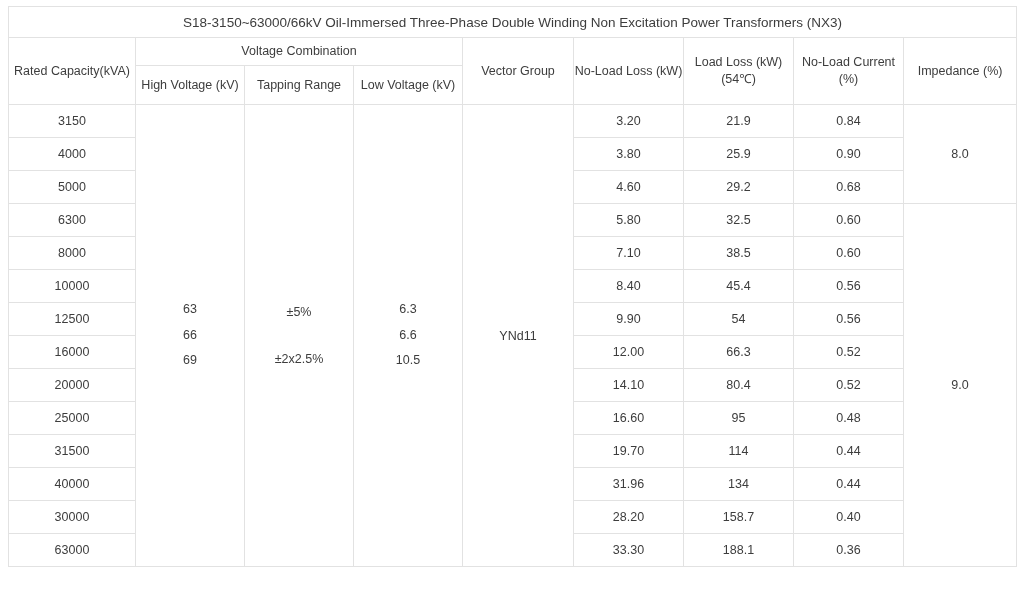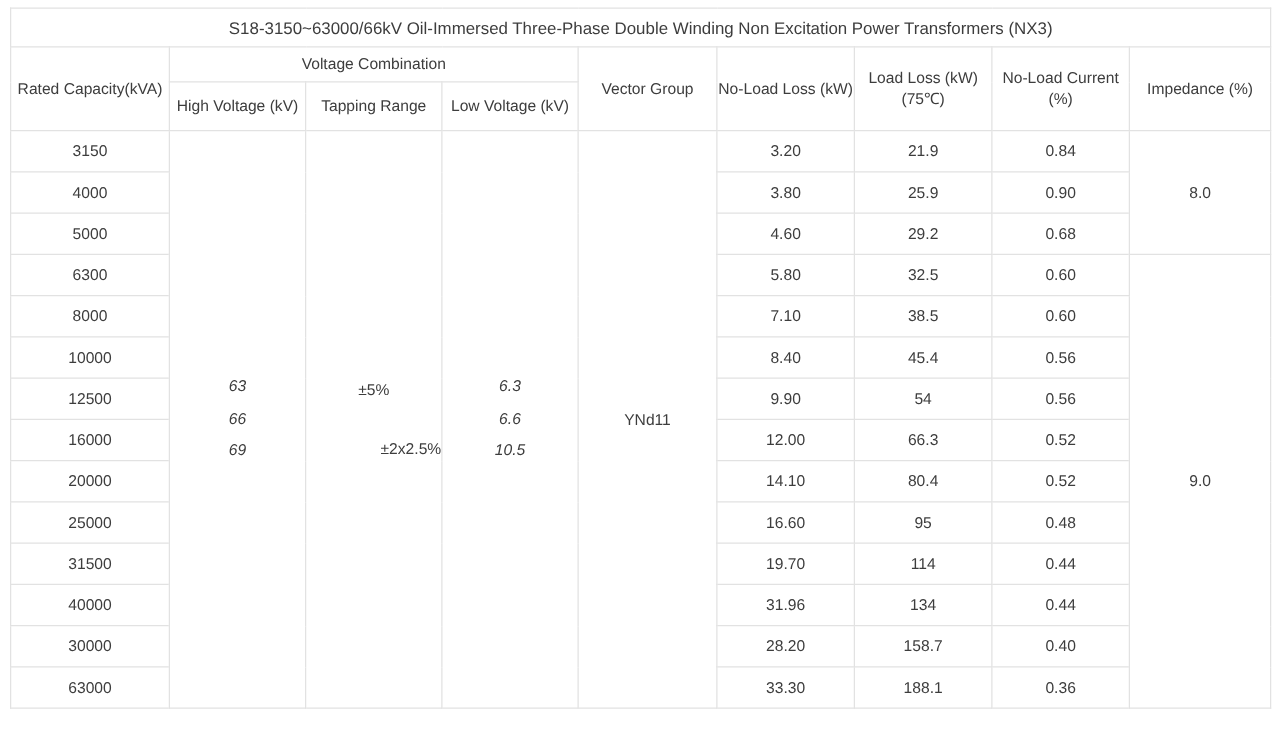--- a/index.html
+++ b/index.html
@@ -60,39 +60,38 @@
   .col-lv { width: 109px; }
   .col-vec { width: 111px; }
   .col-nll { width: 110px; }
   .col-ll  { width: 110px; }
   .col-nlc { width: 110px; }
   .col-imp { width: 113px; }
   .stack-cell {
     vertical-align: top;
     padding-top: 10px;
     line-height: 2.05;
-    font-style: italic;
   }
   .stack-cell .line { display: block; }
   .vec-cell {
     vertical-align: top;
     padding-top: 10px;
     margin-left: 21px;
   }
   .imp-cell {
     vertical-align: top;
     padding-top: 10px;
   }
   .tap-cell {
     vertical-align: top;
     padding-top: 10px;
     line-height: 1;
   }
   .tap-cell .t1 { display: block; margin-top: 0px; }
-  .tap-cell .t2 { display: block; margin-top: 34px; text-align: right; }
+  .tap-cell .t2 { display: block; margin-top: 34px; }
 </style>
 </head>
 <body>
 
 <div class="sheet">
   <table class="spec">
     <colgroup>
       <col class="col-cap">
         <col class="col-hv">
         <col class="col-tap">
@@ -105,21 +104,21 @@
     </colgroup>
     <thead>
       <tr>
         <th class="title-cell" colspan="9">S18-3150~63000/66kV Oil-Immersed Three-Phase Double Winding Non Excitation Power Transformers (NX3)</th>
       </tr>
       <tr class="hdr-row1">
         <th class="hdr hdr-tall" rowspan="2">Rated Capacity(kVA)</th>
         <th class="hdr" colspan="3">Voltage Combination</th>
         <th class="hdr hdr-tall" rowspan="2">Vector Group</th>
         <th class="hdr hdr-tall" rowspan="2">No-Load Loss (kW)</th>
-        <th class="hdr hdr-tall" rowspan="2">Load Loss (kW) (75℃)</th>
+        <th class="hdr hdr-tall" rowspan="2">Load Loss (kW) (54℃)</th>
         <th class="hdr hdr-tall" rowspan="2">No-Load Current (%)</th>
         <th class="hdr hdr-tall" rowspan="2">Impedance (%)</th>
       </tr>
       <tr class="hdr-row2">
         <th class="hdr">High Voltage (kV)</th>
         <th class="hdr">Tapping Range</th>
         <th class="hdr">Low Voltage (kV)</th>
       </tr>
     </thead>
     <tbody>

